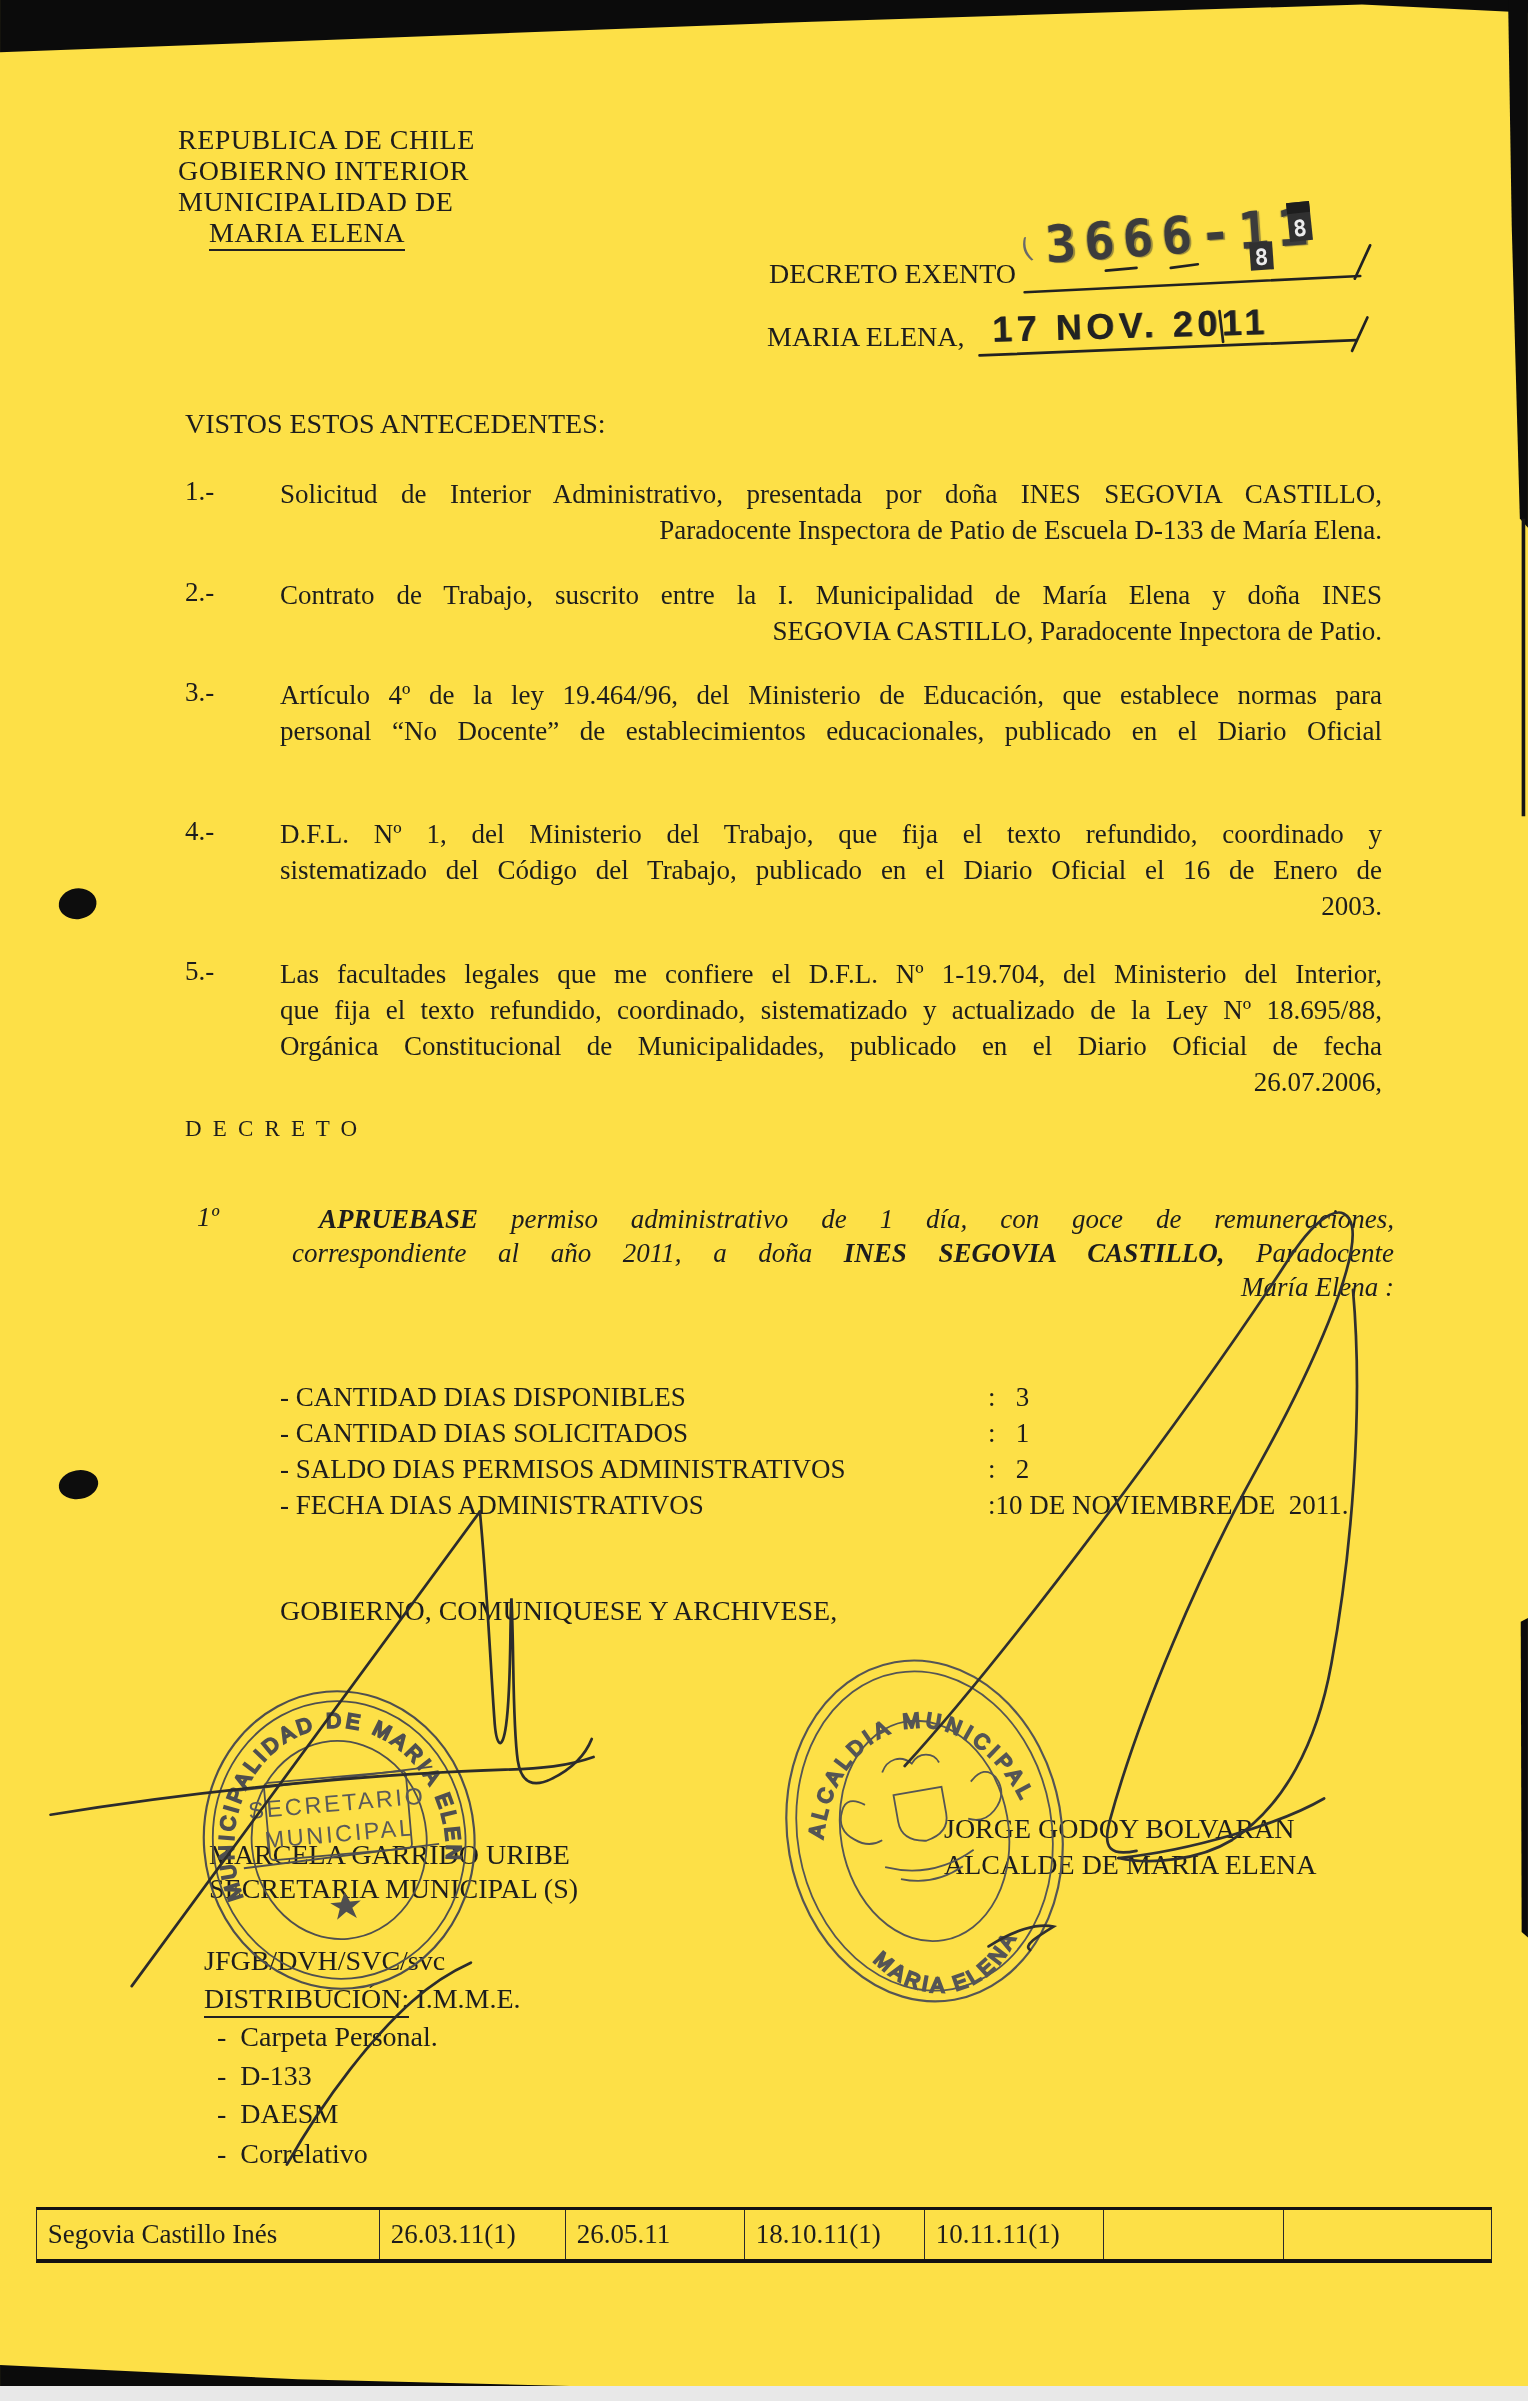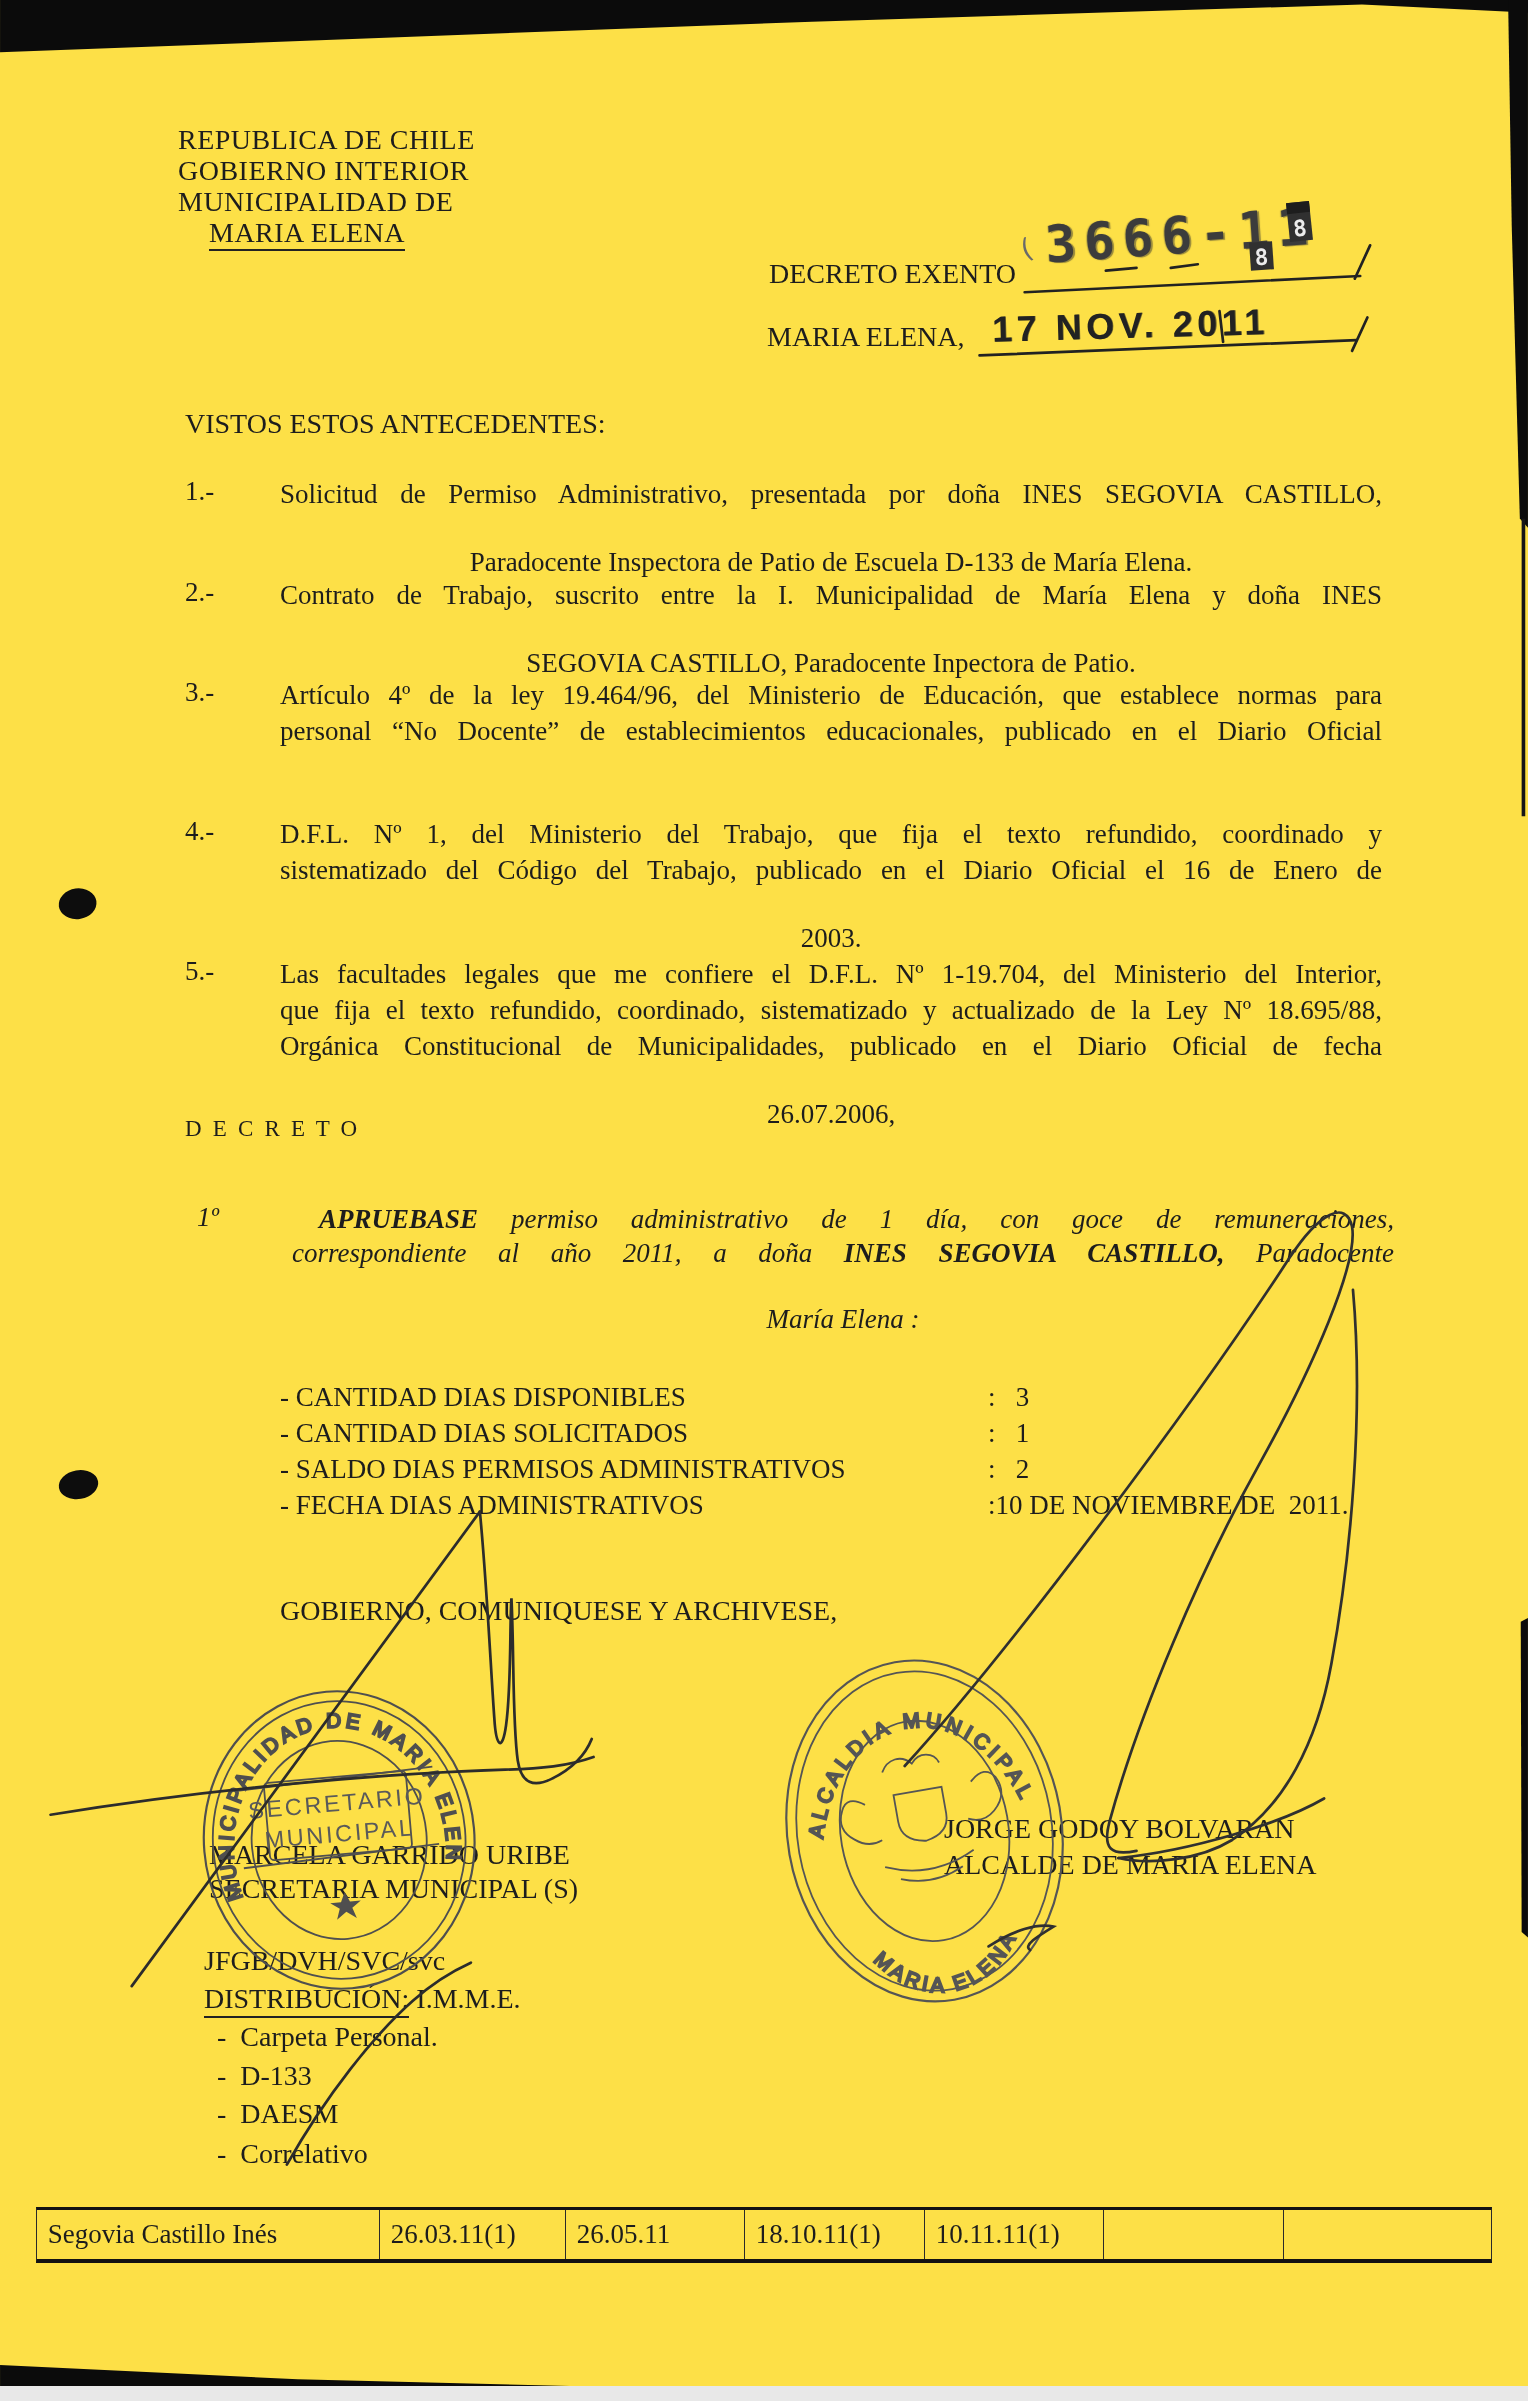--- a/index.html
+++ b/index.html
@@ -5,21 +5,21 @@
   html,body{margin:0;padding:0;background:#e8e8e8;}
   .page{position:relative;width:1528px;height:2386px;background:#fde047;overflow:hidden;
         font-family:"Liberation Serif",serif;color:#1d1d1d;}
   .abs{position:absolute;}
   .t31{font-size:28px;line-height:31px;white-space:pre;}
   .header-block div{font-size:28px;line-height:31px;letter-spacing:0.5px;}
   .hdr-underline{border-bottom:2.3px solid #222;padding-bottom:0.9px;display:inline-block;margin-left:31px;}
   .num-col{position:absolute;left:0;top:0;font-size:27px;}
   .item-body{margin-left:95px;width:1102px;font-size:27px;line-height:36px;}
   .jline{text-align:justify;text-align-last:justify;}
-  .lline{text-align:center;margin-top:32px;}
+  .lline{text-align:right;}
   .d38 .item-body{line-height:34px;}
   .bold{font-weight:bold;}
   .decreto-h{font-size:23px;font-weight:normal;letter-spacing:2.7px;}
   .days-row{position:absolute;left:280px;width:1137px;font-size:27px;}
   .days-val{position:absolute;left:708px;top:0;white-space:pre;}
   .stampnum{font-family:"DejaVu Sans Mono",monospace;font-weight:bold;font-size:51px;letter-spacing:8px;
             color:#3c3c3c;transform:rotate(-4deg);text-shadow:1.8px 0.9px 0.9px rgba(50,50,50,.5), -0.9px 0 0.9px rgba(60,60,60,.35);}
   .premark{font-family:"DejaVu Sans Mono",monospace;font-size:27px;color:#6a6a6a;transform:rotate(-18deg);}
   .eightbox{display:inline-block;background:#303030;color:#ececec;font-family:"DejaVu Sans Mono",monospace;
             font-weight:bold;font-size:22.6px;padding:1.8px 4.5px 0 4.5px;transform:rotate(-4deg);}
@@ -56,21 +56,21 @@
   <div class="abs eightbox b2" style="left:1288px;top:202px;">8</div>
 
   <div class="abs t31" style="left:767px;top:321px;">MARIA ELENA,</div>
   <div class="abs datestamp" style="left:992px;top:305px;">17 NOV. 2011</div>
 
   <div class="abs t31" style="left:185px;top:408px;">VISTOS ESTOS ANTECEDENTES:</div>
 
   <div class="abs" style="left:185px;top:476px;width:1200px;">
     <span class="num-col">1.-</span>
     <div class="item-body">
-      <div class="jline">Solicitud de Permiso Administrativo, presentada por doña INES SEGOVIA CASTILLO,</div>
+      <div class="jline">Solicitud de Interior Administrativo, presentada por doña INES SEGOVIA CASTILLO,</div>
       <div class="lline">Paradocente Inspectora de Patio de Escuela D-133 de María Elena.</div>
     </div>
   </div>
   <div class="abs" style="left:185px;top:577px;width:1200px;">
     <span class="num-col">2.-</span>
     <div class="item-body">
       <div class="jline">Contrato de Trabajo, suscrito entre la I. Municipalidad de María Elena y doña INES</div>
       <div class="lline">SEGOVIA CASTILLO,  Paradocente Inpectora de Patio.</div>
     </div>
   </div>

